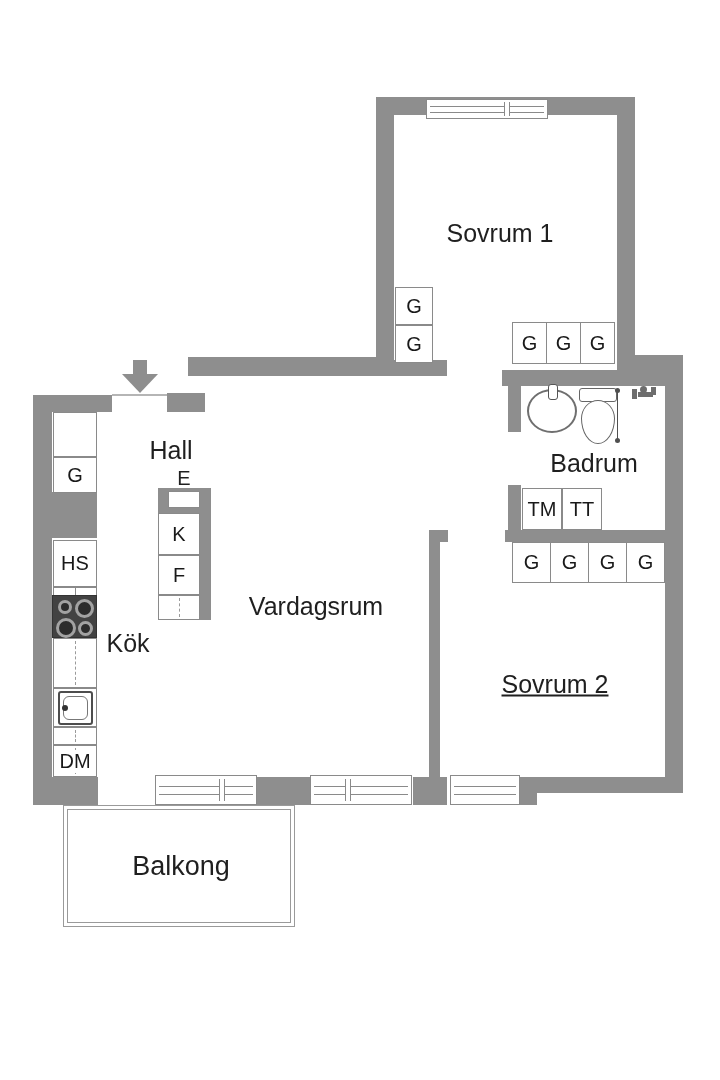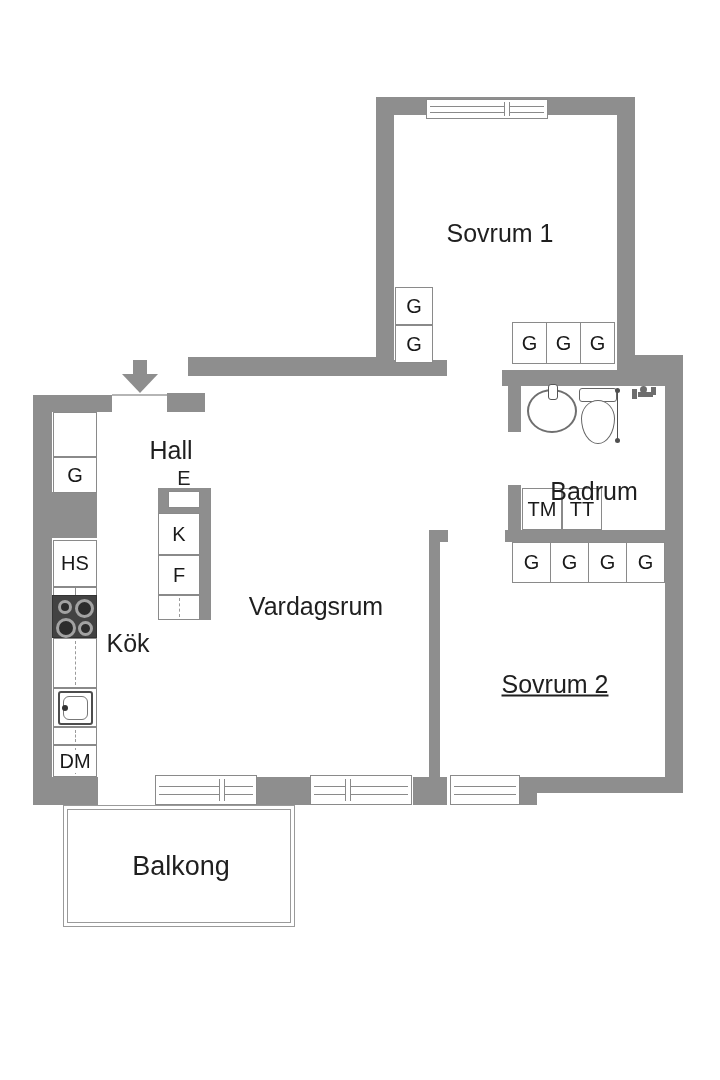--- a/index.html
+++ b/index.html
@@ -202,18 +202,18 @@
   </div>
 
   <div class="balcony" style="left:63px;top:805px;width:230px;height:120px;">
     <div class="inner"></div>
   </div>
 
   <div class="room-label" style="left:500px;top:233px;">Sovrum 1</div>
   <div class="room-label" style="left:147px;top:450px;margin-left:24px;">Hall</div>
   <div class="room-label" style="left:316px;top:574px;margin-top:32px;">Vardagsrum</div>
   <div class="room-label" style="left:128px;top:643px;">Kök</div>
-  <div class="room-label" style="left:594px;top:463px;margin-top:28px;">Badrum</div>
+  <div class="room-label" style="left:594px;top:463px;">Badrum</div>
   <div class="room-label" style="left:555px;top:684px;text-decoration:underline;">Sovrum 2</div>
   <div class="room-label" style="left:181px;top:866px;font-size:27px;">Balkong</div>
 
 
 </div>
 
 </body></html>

